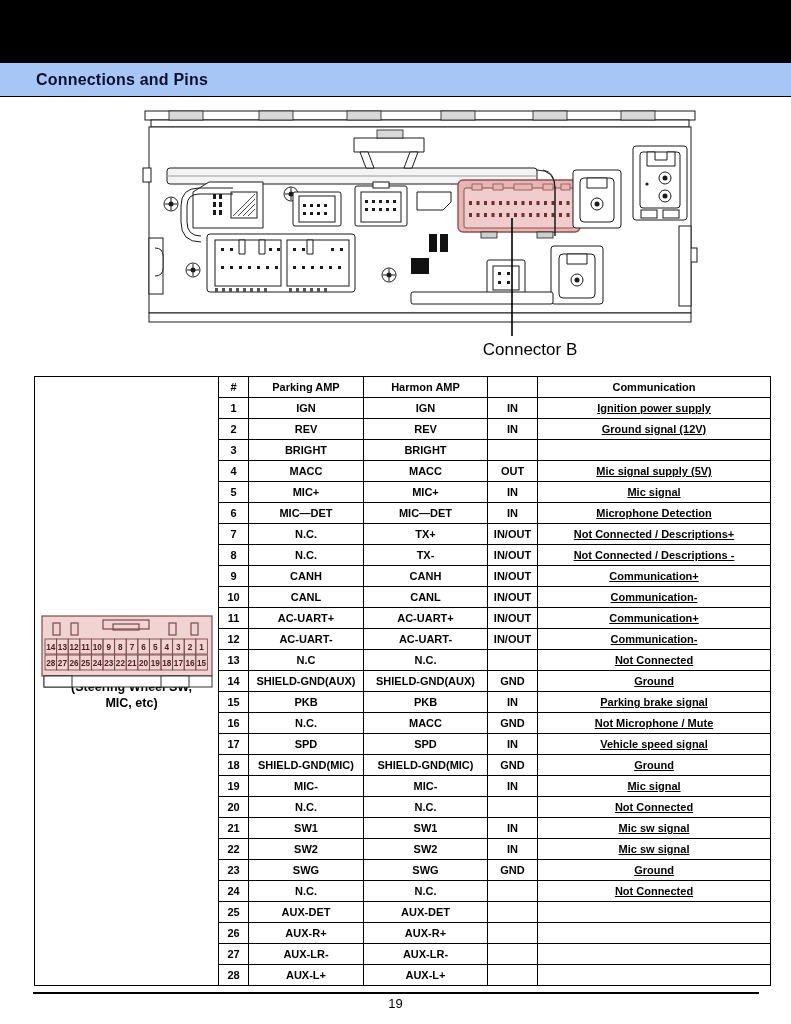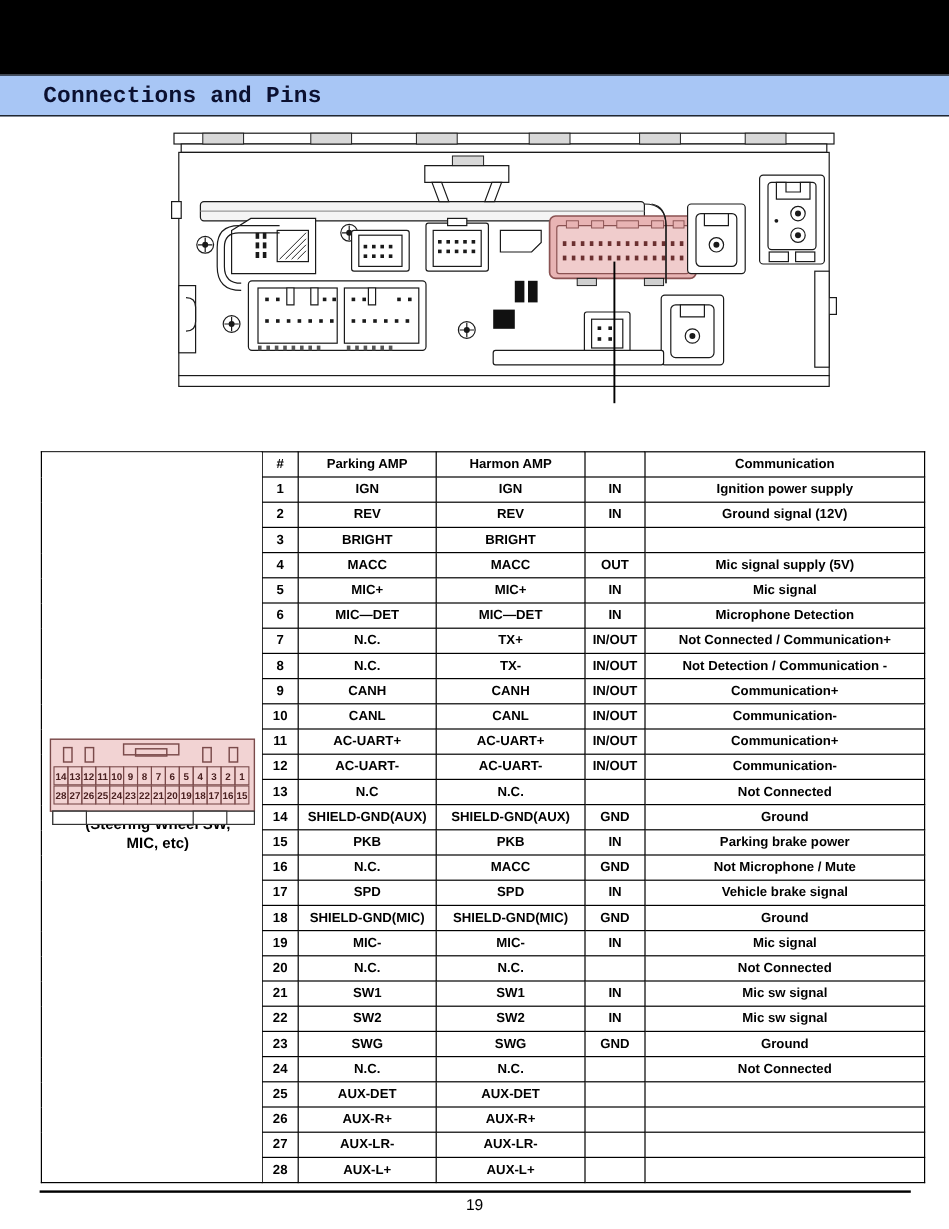--- a/index.html
+++ b/index.html
@@ -30,26 +30,25 @@
     width: 791px; height: 35px;
     background: #a8c6f5;
     border-top: 1px solid #000;
     border-bottom: 1px solid #000;
     box-sizing: border-box;
   }
   .section-header-title {
     position: absolute;
     left: 36px; top: 50%;
     transform: translateY(-50%);
-    font-size: 19px;
+    font-size: 16px;
     font-weight: bold;
     color: #0b1030;
     letter-spacing: 0.2px;
     white-space: nowrap;
-    font-family: Liberation Mono, monospace;
   }
 
   
   .figure-area {
     position: absolute;
     left: 0; top: 100px;
     width: 791px; height: 265px;
   }
   .unit-photo {
     position: absolute;
@@ -99,20 +98,21 @@
   .col-side  { width: 184px; }
   .col-num   { width: 30px; }
   .col-int   { width: 115px; }
   .col-har   { width: 124px; }
   .col-dir   { width: 50px; }
   .col-desc  { width: 233px; }
 
   td.desc-cell {
     text-align: left;
     padding-left: 5px;
+    text-decoration: underline;
   }
   th.desc-head { text-align: center; }
 
   
   td.side-panel {
     vertical-align: top;
     text-align: left;
     position: relative;
     background: #fff;
   }
@@ -449,20 +449,21 @@
 
       <rect x="548" y="140" width="8" height="14" fill="#ffffff" stroke="#1a1a1a" stroke-width="1"></rect>
       <rect x="538" y="118" width="12" height="80" fill="#ffffff" stroke="#1a1a1a" stroke-width="1"></rect>
     </svg>
   </div>
 
   <svg class="callout-line" viewBox="0 0 791 265" xmlns="http://www.w3.org/2000/svg">
     <line x1="512" y1="118" x2="512" y2="236" stroke="#000" stroke-width="1.6"></line>
   </svg>
 
+  <div class="callout-label">Connector B</div>
 </div>
 
 <div class="pin-table-wrap">
   <table class="pin-table">
     <colgroup>
       <col class="col-side">
         <col class="col-num">
         <col class="col-int">
       <col class="col-har">
         <col class="col-dir">
@@ -591,28 +592,28 @@
           <td>MIC—DET</td>
           <td>MIC—DET</td>
           <td>IN</td>
           <td class="desc-cell">Microphone Detection</td>
         </tr>
         <tr>
           <td>7</td>
           <td>N.C.</td>
           <td>TX+</td>
           <td>IN/OUT</td>
-          <td class="desc-cell">Not Connected / Communication+</td>
+          <td class="desc-cell">Not Connected / Descriptions+</td>
         </tr>
         <tr>
           <td>8</td>
           <td>N.C.</td>
           <td>TX-</td>
           <td>IN/OUT</td>
-          <td class="desc-cell">Not Detection / Communication -</td>
+          <td class="desc-cell">Not Connected / Descriptions -</td>
         </tr>
         <tr>
           <td>9</td>
           <td>CANH</td>
           <td>CANH</td>
           <td>IN/OUT</td>
           <td class="desc-cell">Communication+</td>
         </tr>
         <tr>
           <td>10</td>
@@ -647,35 +648,35 @@
           <td>SHIELD-GND(AUX)</td>
           <td>SHIELD-GND(AUX)</td>
           <td>GND</td>
           <td class="desc-cell">Ground</td>
         </tr>
         <tr>
           <td>15</td>
           <td>PKB</td>
           <td>PKB</td>
           <td>IN</td>
-          <td class="desc-cell">Parking brake power</td>
+          <td class="desc-cell">Parking brake signal</td>
         </tr>
         <tr>
           <td>16</td>
           <td>N.C.</td>
           <td>MACC</td>
           <td>GND</td>
           <td class="desc-cell">Not Microphone / Mute</td>
         </tr>
         <tr>
           <td>17</td>
           <td>SPD</td>
           <td>SPD</td>
           <td>IN</td>
-          <td class="desc-cell">Vehicle brake signal</td>
+          <td class="desc-cell">Vehicle speed signal</td>
         </tr>
         <tr>
           <td>18</td>
           <td>SHIELD-GND(MIC)</td>
           <td>SHIELD-GND(MIC)</td>
           <td>GND</td>
           <td class="desc-cell">Ground</td>
         </tr>
         <tr>
           <td>19</td>

